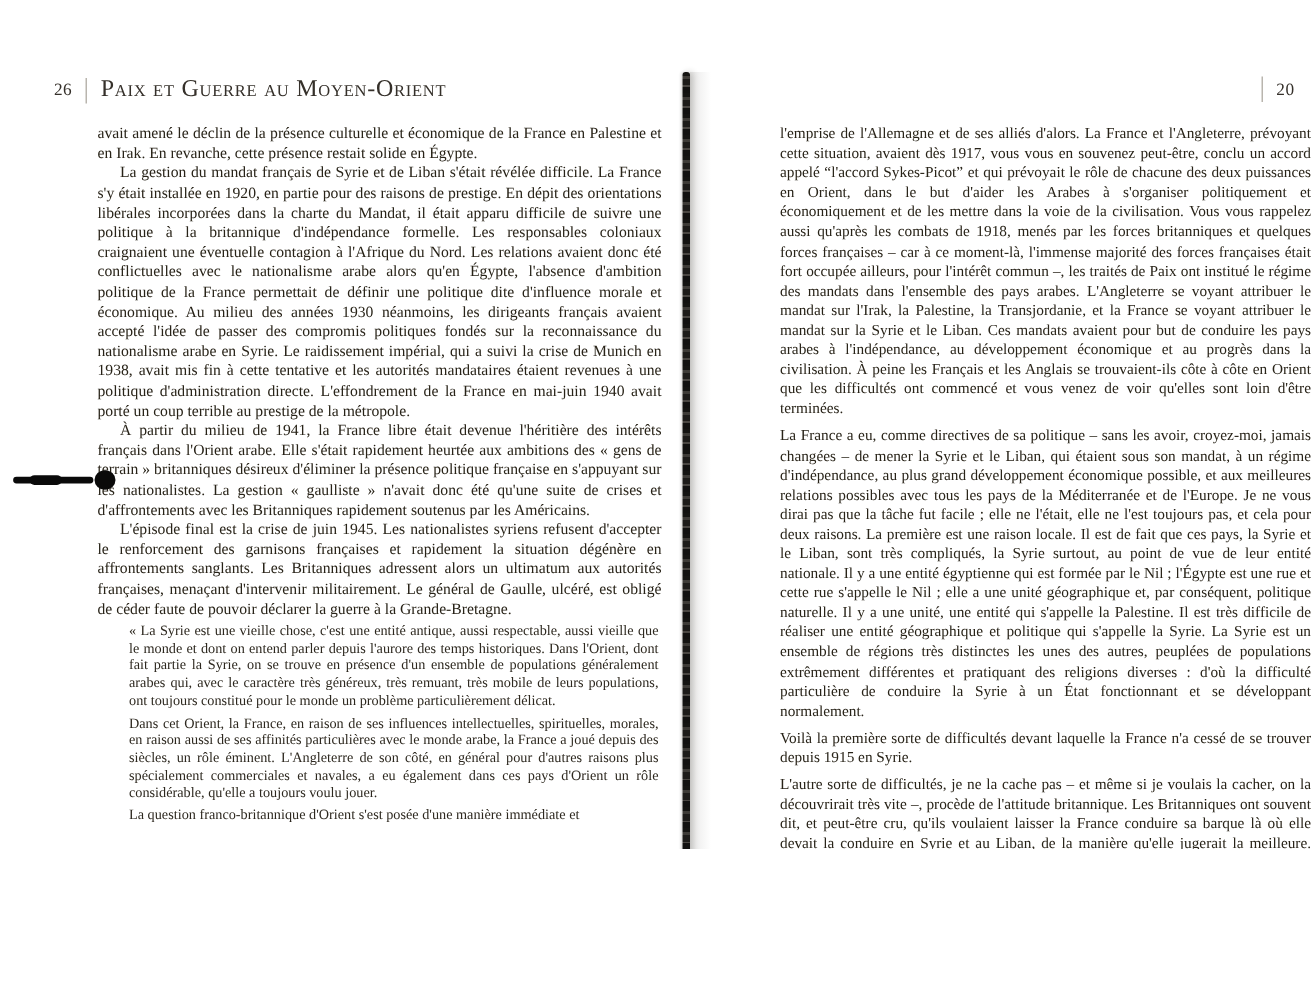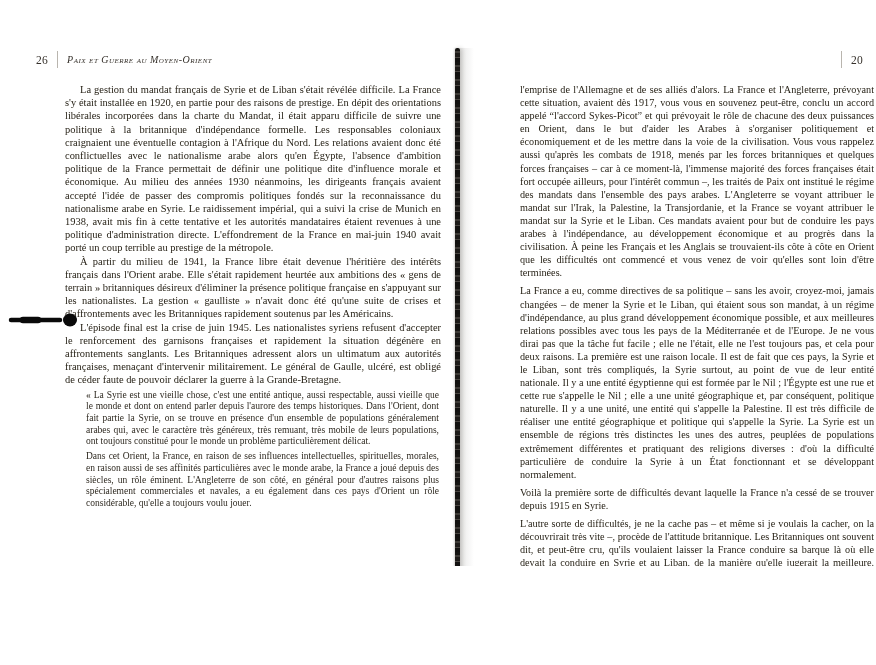--- a/index.html
+++ b/index.html
@@ -10,21 +10,21 @@
     color:#282318;
   }
   .scan{position:relative;width:876px;height:566px;background:#fefefdx;overflow:hidden;}
 
   
   .hdr{position:absolute;top:51px;display:flex;align-items:center;gap:0;white-space:nowrap;}
   .hdr-left{left:36px;}
   .hdr-right{right:13px;}
   .pgnum{font-size:11.5px;color:#35302a;letter-spacing:.3px;}
   .hdr-rule{display:inline-block;width:1px;height:17px;background:#b9b5ae;margin:0 9px;}
-  .rtitle{font-style:italic;font-size:10px;color:#35302a;letter-spacing:.25px;}
+  .rtitle{font-size:16px;color:#35302a;letter-spacing:.25px;}
   .rtitle.caps{font-variant:small-caps;letter-spacing:.5px;}
 
   
   .body-left{position:absolute;left:65px;top:83px;width:376px;}
   .body-left p{
     margin:0;font-size:10.45px;line-height:13.2px;
     text-align:justify;text-indent:15px;
   }
   .body-left p.noindent{text-indent:0;}
 
@@ -80,26 +80,28 @@
     <span class="hdr-rule"></span>
     <span class="rtitle caps">Paix et Guerre au Moyen-Orient</span>
   </div>
 
   <div class="hdr hdr-right">
     <span class="hdr-rule"></span>
     <span class="pgnum">20</span>
   </div>
 
   <section class="body-left">
+    <p class="noindent">avait amené le déclin de la présence culturelle et économique de la France en Palestine et en Irak. En revanche, cette présence restait solide en Égypte.</p>
     <p>La gestion du mandat français de Syrie et de Liban s'était révélée difficile. La France s'y était installée en 1920, en partie pour des raisons de prestige. En dépit des orientations libérales incorporées dans la charte du Mandat, il était apparu difficile de suivre une politique à la britannique d'indépendance formelle. Les responsables coloniaux craignaient une éventuelle contagion à l'Afrique du Nord. Les relations avaient donc été conflictuelles avec le nationalisme arabe alors qu'en Égypte, l'absence d'ambition politique de la France permettait de définir une politique dite d'influence morale et économique. Au milieu des années 1930 néanmoins, les dirigeants français avaient accepté l'idée de passer des compromis politiques fondés sur la reconnaissance du nationalisme arabe en Syrie. Le raidissement impérial, qui a suivi la crise de Munich en 1938, avait mis fin à cette tentative et les autorités mandataires étaient revenues à une politique d'administration directe. L'effondrement de la France en mai-juin 1940 avait porté un coup terrible au prestige de la métropole.</p>
     <p>À partir du milieu de 1941, la France libre était devenue l'héritière des intérêts français dans l'Orient arabe. Elle s'était rapidement heurtée aux ambitions des «&nbsp;gens de terrain&nbsp;» britanniques désireux d'éliminer la présence politique française en s'appuyant sur les nationalistes. La gestion «&nbsp;gaulliste&nbsp;» n'avait donc été qu'une suite de crises et d'affrontements avec les Britanniques rapidement soutenus par les Américains.</p>
     <p>L'épisode final est la crise de juin 1945. Les nationalistes syriens refusent d'accepter le renforcement des garnisons françaises et rapidement la situation dégénère en affrontements sanglants. Les Britanniques adressent alors un ultimatum aux autorités françaises, menaçant d'intervenir militairement. Le général de Gaulle, ulcéré, est obligé de céder faute de pouvoir déclarer la guerre à la Grande-Bretagne.</p>
     <div class="quote">
       <p>«&nbsp;La Syrie est une vieille chose, c'est une entité antique, aussi respectable, aussi vieille que le monde et dont on entend parler depuis l'aurore des temps historiques. Dans l'Orient, dont fait partie la Syrie, on se trouve en présence d'un ensemble de populations généralement arabes qui, avec le caractère très généreux, très remuant, très mobile de leurs populations, ont toujours constitué pour le monde un problème particulièrement délicat.</p>
       <p>Dans cet Orient, la France, en raison de ses influences intellectuelles, spirituelles, morales, en raison aussi de ses affinités particulières avec le monde arabe, la France a joué depuis des siècles, un rôle éminent. L'Angleterre de son côté, en général pour d'autres raisons plus spécialement commerciales et navales, a eu également dans ces pays d'Orient un rôle considérable, qu'elle a toujours voulu jouer.</p>
+      <p>La question franco-britannique d'Orient s'est posée d'une manière immédiate et</p>
     </div>
   </section>
 
   <div class="gutter"></div>
   <div class="page-shade"></div>
 
   <section class="body-right">
     <p>l'emprise de l'Allemagne et de ses alliés d'alors. La France et l'Angleterre, prévoyant cette situation, avaient dès 1917, vous vous en souvenez peut-être, conclu un accord appelé “l'accord Sykes-Picot” et qui prévoyait le rôle de chacune des deux puissances en Orient, dans le but d'aider les Arabes à s'organiser politiquement et économiquement et de les mettre dans la voie de la civilisation. Vous vous rappelez aussi qu'après les combats de 1918, menés par les forces britanniques et quelques forces françaises – car à ce moment-là, l'immense majorité des forces françaises était fort occupée ailleurs, pour l'intérêt commun –, les traités de Paix ont institué le régime des mandats dans l'ensemble des pays arabes. L'Angleterre se voyant attribuer le mandat sur l'Irak, la Palestine, la Transjordanie, et la France se voyant attribuer le mandat sur la Syrie et le Liban. Ces mandats avaient pour but de conduire les pays arabes à l'indépendance, au développement économique et au progrès dans la civilisation. À peine les Français et les Anglais se trouvaient-ils côte à côte en Orient que les difficultés ont commencé et vous venez de voir qu'elles sont loin d'être terminées.</p>
     <p>La France a eu, comme directives de sa politique – sans les avoir, croyez-moi, jamais changées – de mener la Syrie et le Liban, qui étaient sous son mandat, à un régime d'indépendance, au plus grand développement économique possible, et aux meilleures relations possibles avec tous les pays de la Méditerranée et de l'Europe. Je ne vous dirai pas que la tâche fut facile&nbsp;; elle ne l'était, elle ne l'est toujours pas, et cela pour deux raisons. La première est une raison locale. Il est de fait que ces pays, la Syrie et le Liban, sont très compliqués, la Syrie surtout, au point de vue de leur entité nationale. Il y a une entité égyptienne qui est formée par le Nil&nbsp;; l'Égypte est une rue et cette rue s'appelle le Nil&nbsp;; elle a une unité géographique et, par conséquent, politique naturelle. Il y a une unité, une entité qui s'appelle la Palestine. Il est très difficile de réaliser une entité géographique et politique qui s'appelle la Syrie. La Syrie est un ensemble de régions très distinctes les unes des autres, peuplées de populations extrêmement différentes et pratiquant des religions diverses&nbsp;: d'où la difficulté particulière de conduire la Syrie à un État fonctionnant et se développant normalement.</p>
     <p>Voilà la première sorte de difficultés devant laquelle la France n'a cessé de se trouver depuis 1915 en Syrie.</p>

